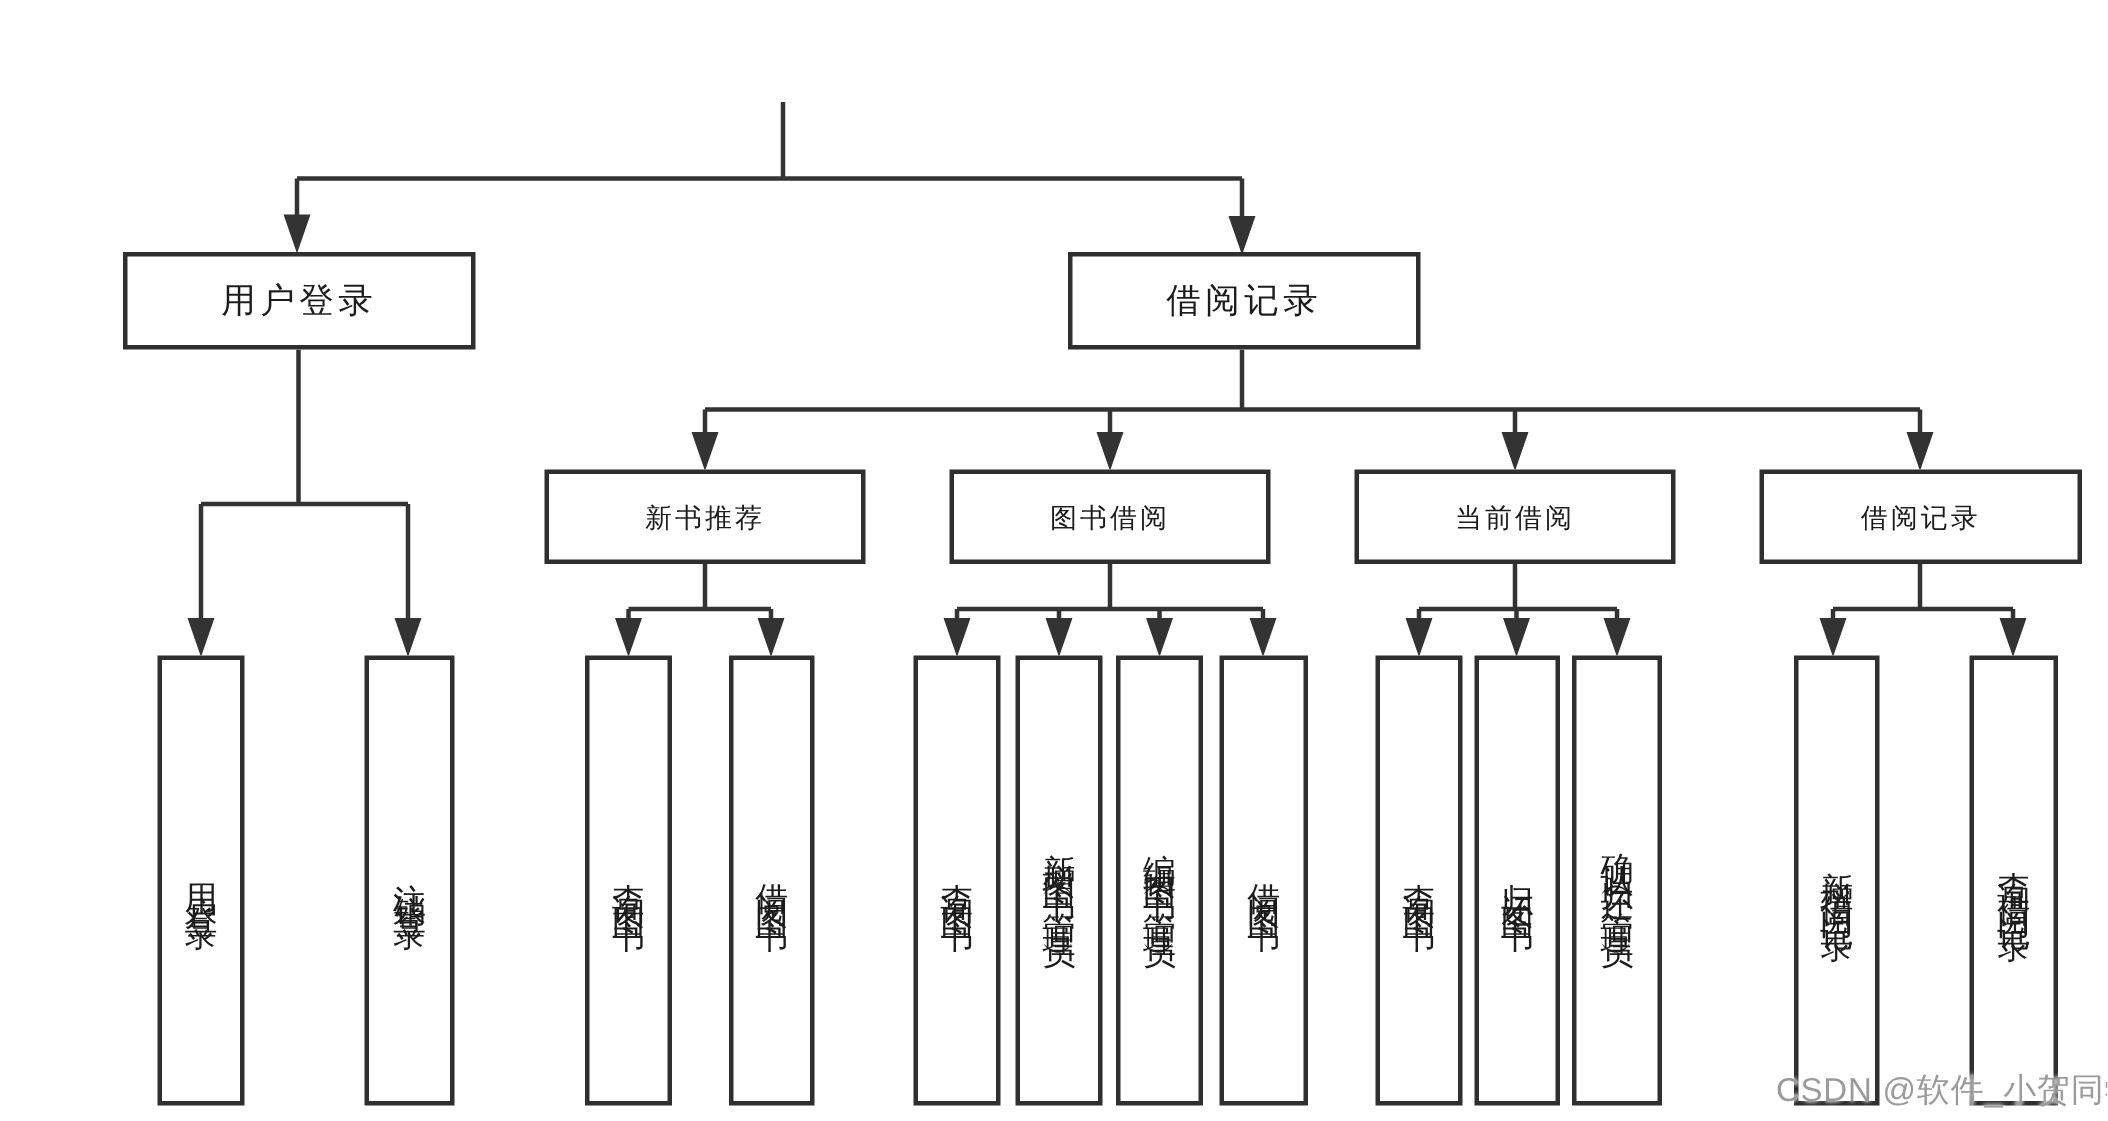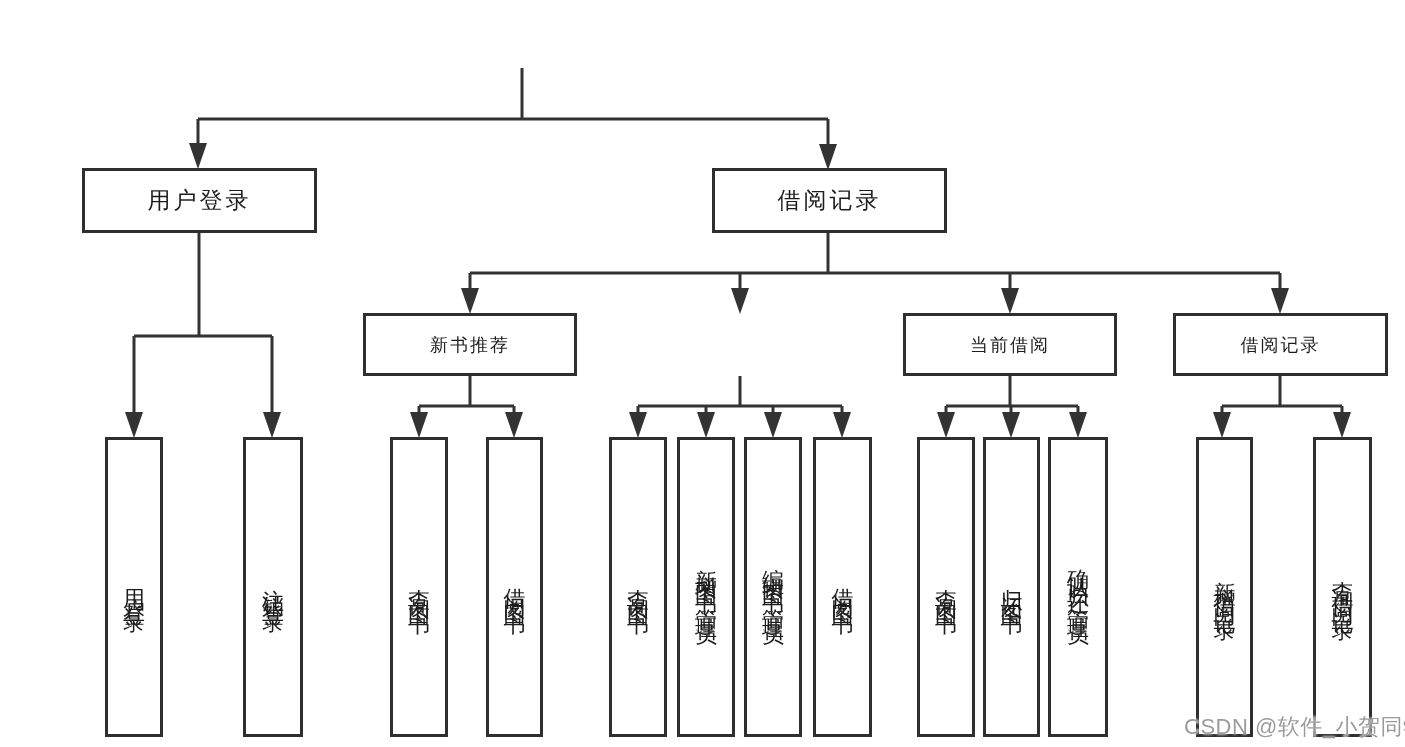--- a/index.html
+++ b/index.html
@@ -123,20 +123,21 @@
       <polygon points="1213,412 1231,412 1222,438"></polygon>
       <polygon points="1333,412 1351,412 1342,438"></polygon>
     </g>
   </svg>
 
 
   <div class="box h-box l1-box" style="left:82px;top:168px;width:235px;height:65px;">用户登录</div>
   <div class="box h-box l1-box" style="left:712px;top:168px;width:235px;height:65px;">借阅记录</div>
 
   <div class="box h-box l2-box" style="left:363px;top:313px;width:214px;height:63px;">新书推荐</div>
+  <div class="box h-box l2-box" style="left:633px;top:313px;width:214px;height:63px;">图书借阅</div>
   <div class="box h-box l2-box" style="left:903px;top:313px;width:214px;height:63px;">当前借阅</div>
   <div class="box h-box l2-box" style="left:1173px;top:313px;width:215px;height:63px;">借阅记录</div>
 
   <div class="box v-box" style="left:105px;top:437px;width:58px;height:300px;">用户登录</div>
   <div class="box v-box" style="left:243px;top:437px;width:60px;height:300px;">注销登录</div>
 
   <div class="box v-box" style="left:390px;top:437px;width:58px;height:300px;">查询图书</div>
   <div class="box v-box" style="left:486px;top:437px;width:57px;height:300px;">借阅图书</div>
 
   <div class="box v-box" style="left:609px;top:437px;width:58px;height:300px;">查询图书</div>

